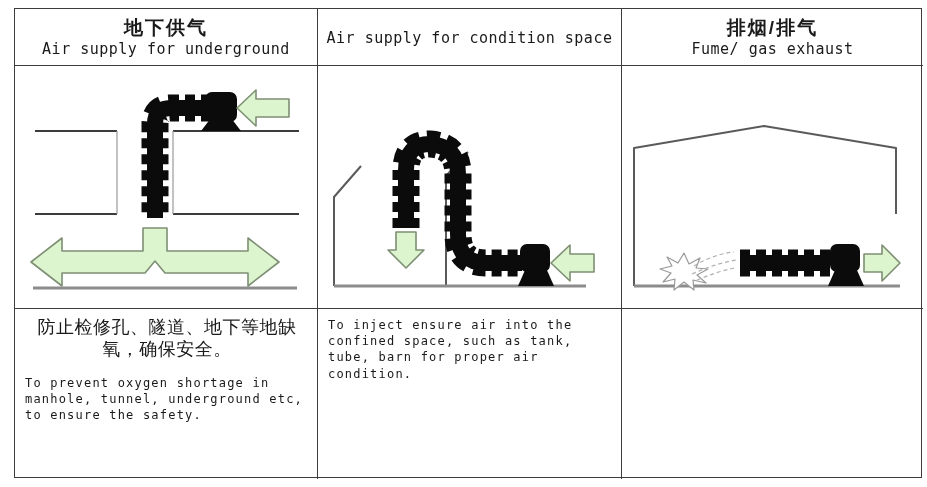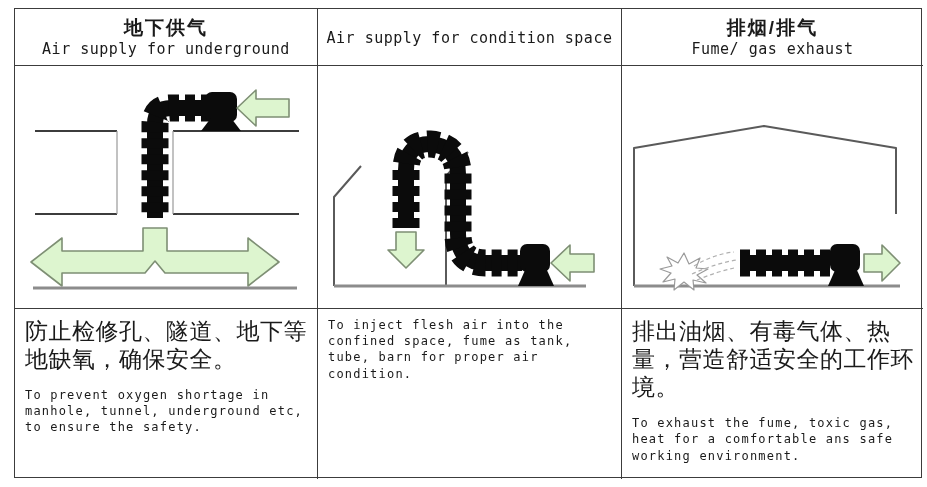--- a/index.html
+++ b/index.html
@@ -8,21 +8,21 @@
   .tbl{position:absolute;left:14px;top:8px;width:908px;height:470px;
        display:grid;grid-template-columns:303px 304px 301px;grid-template-rows:57px 243px 170px;
        border:1.5px solid #3c3c3c;box-sizing:border-box;}
   .cell{box-sizing:border-box;border-right:1px solid #3c3c3c;border-bottom:1px solid #3c3c3c;overflow:hidden;}
   .cell.last-col{border-right:none;}
   .cell.last-row{border-bottom:none;}
   .hdr{display:flex;flex-direction:column;align-items:center;justify-content:center;padding-top:2px;}
   .hdr .zh{font-size:19px;font-weight:600;letter-spacing:2px;line-height:1.2;}
   .hdr .en{font-family:"DejaVu Sans Mono","Liberation Mono",monospace;font-size:15px;letter-spacing:0.5px;line-height:1.25;}
   .desc{padding:8px 8px 0 10px;}
-  .desc .zh{font-size:23px;line-height:1.22;margin:0 0 14px 0;letter-spacing:0.5px;}
+  .desc .zh{font-size:18px;line-height:1.22;margin:0 0 14px 0;letter-spacing:0.5px;text-align:center;}
   .desc .en{font-family:"DejaVu Sans Mono","Liberation Mono",monospace;font-size:12px;letter-spacing:1.2px;line-height:1.35;margin:0;white-space:pre-line;}
   .illus{padding:0;}
   svg{display:block;}
   .gline{stroke:#3c3c3c;stroke-width:2;fill:none;}
   .thinline{stroke:#9a9a9a;stroke-width:1.2;fill:none;}
   .floor{stroke:#8c8c8c;stroke-width:3;fill:none;}
   .wall{stroke:#5a5a5a;stroke-width:2;fill:none;stroke-linejoin:round;}
   .hose-core{stroke:#0b0b0b;stroke-width:16;fill:none;}
   .hose-bump{stroke:#0b0b0b;stroke-width:27;fill:none;stroke-dasharray:10 6;}
   .fan{fill:#0b0b0b;}
@@ -104,21 +104,17 @@
 
         <polygon class="garrow" points="242,188 260,188 260,179 278,197 260,215 260,206 242,206" fill="#ddf5cf"></polygon>
       </svg>
     </div>
 
     <div class="cell desc last-row">
       <p class="zh">防止检修孔、隧道、地下等地缺氧，确保安全。</p>
       <p class="en">To prevent oxygen shortage in manhole, tunnel, underground etc, to ensure the safety.</p>
     </div>
     <div class="cell desc last-row">
-      <p class="en">To inject flesh air into the confined space, fume as tank, tube, barn for proper air condition.</p>
-    </div>
-    <div class="cell desc last-row last-col">
-      <p class="zh">排出油烟、有毒气体、热量，营造舒适安全的工作环境。</p>
-      <p class="en">To exhaust the fume, toxic gas, heat for a comfortable ans safe working environment.</p>
+      <p class="en">To inject ensure air into the confined space, such as tank, tube, barn for proper air condition.</p>
     </div>
 
   </div>
 </div>
 
 </body></html>

